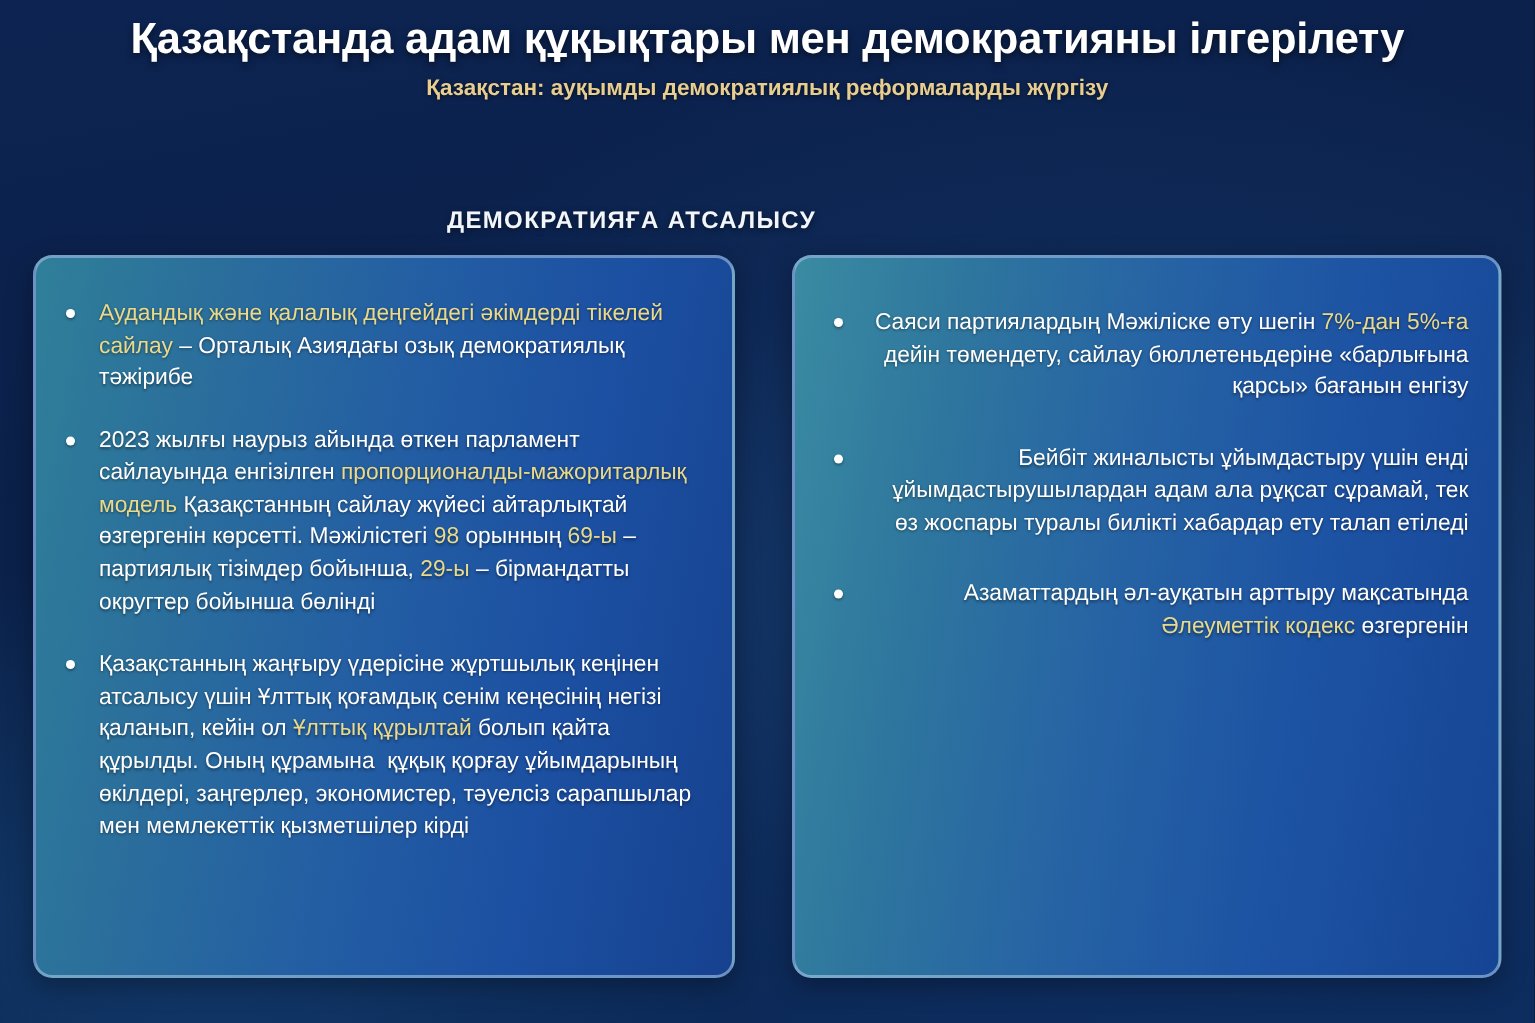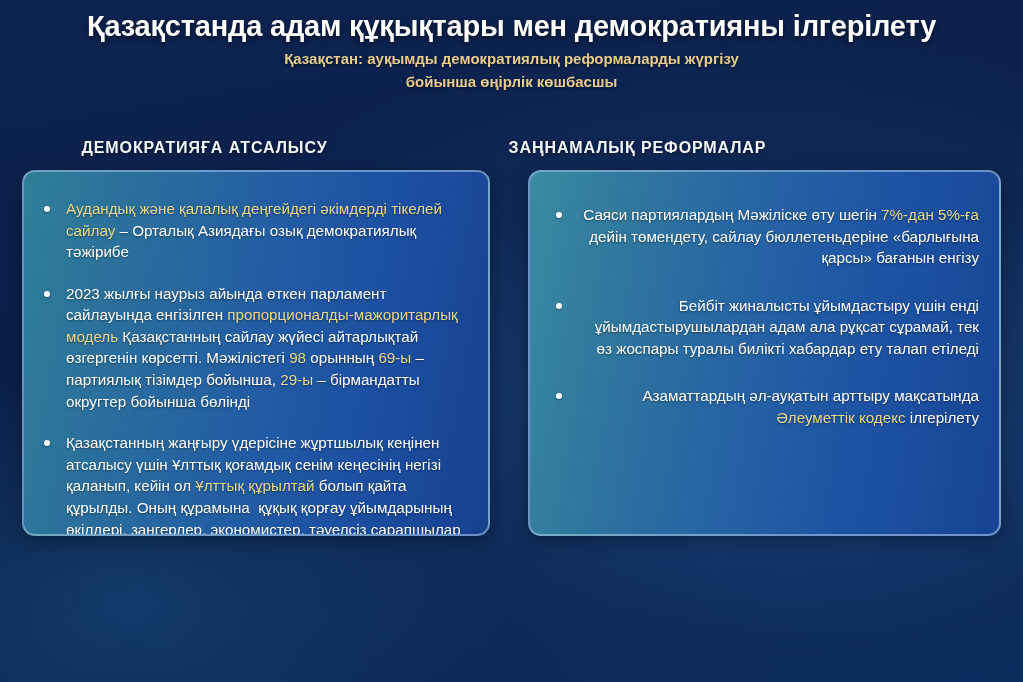--- a/index.html
+++ b/index.html
@@ -61,21 +61,21 @@
     text-shadow: 0 1px 4px rgba(0,0,0,0.5);
   }
   .col-head.left  { margin-left: -10px; }
   .col-head.right { margin-left: 4px; }
   
   .cards {
     position: absolute;
     top: 170px;
     left: 22px;
     width: 979px;
-    height: 366px;
+    height: 482px;
     display: flex;
     gap: 38px;
   }
   .card {
     position: relative;
     flex: 1 1 0;
     border-radius: 13px;
     border: 2px solid rgba(160,190,225,0.62);
     box-shadow: 0 5px 18px rgba(0,0,0,0.32);
     background: linear-gradient(100deg,
@@ -131,39 +131,37 @@
 </style>
 </head>
 <body>
 
 <div id="slide">
 
   <div class="title-bar">
     <div class="main-title">Қазақстанда адам құқықтары мен демократияны ілгерілету</div>
     <div class="subtitle">
       <div>Қазақстан: ауқымды демократиялық реформаларды жүргізу</div>
-      <div>бойынша өңірлік көшбасшы</div>
     </div>
   </div>
 
   <div class="col-headers">
     <div class="col-head left">ДЕМОКРАТИЯҒА АТСАЛЫСУ</div>
-    <div class="col-head right">ЗАҢНАМАЛЫҚ РЕФОРМАЛАР</div>
   </div>
 
   <div class="cards">
     <div class="card left">
       <ul class="bullets">
           <li><span class="seg hl">Аудандық және қалалық деңгейдегі әкімдерді тікелей сайлау</span><span class="seg"> – Орталық Азиядағы озық демократиялық тәжірибе</span></li>
           <li><span class="seg">2023 жылғы наурыз айында өткен парламент сайлауында енгізілген </span><span class="seg hl">пропорционалды-мажоритарлық модель</span><span class="seg"> Қазақстанның сайлау жүйесі айтарлықтай өзгергенін көрсетті. Мәжілістегі </span><span class="seg hl">98</span><span class="seg"> орынның </span><span class="seg hl">69-ы</span><span class="seg"> – партиялық тізімдер бойынша, </span><span class="seg hl">29-ы</span><span class="seg"> – бірмандатты округтер бойынша бөлінді</span></li>
           <li><span class="seg">Қазақстанның жаңғыру үдерісіне жұртшылық кеңінен атсалысу үшін Ұлттық қоғамдық сенім кеңесінің негізі қаланып, кейін ол </span><span class="seg hl">Ұлттық құрылтай</span><span class="seg"> болып қайта құрылды. Оның құрамына  құқық қорғау ұйымдарының өкілдері, заңгерлер, экономистер, тәуелсіз сарапшылар мен мемлекеттік қызметшілер кірді</span></li>
         </ul>
     </div>
     <div class="card right">
       <ul class="bullets">
           <li><span class="seg">Саяси партиялардың Мәжіліске өту шегін </span><span class="seg hl">7%-дан 5%-ға</span><span class="seg"> дейін төмендету, сайлау бюллетеньдеріне «барлығына қарсы» бағанын енгізу</span></li>
           <li><span class="seg">Бейбіт жиналысты ұйымдастыру үшін енді ұйымдастырушылардан адам ала рұқсат сұрамай, тек өз жоспары туралы билікті хабардар ету талап етіледі</span></li>
-          <li><span class="seg">Азаматтардың әл-ауқатын арттыру мақсатында </span><span class="seg hl">Әлеуметтік кодекс</span><span class="seg"> ілгерілету</span></li>
+          <li><span class="seg">Азаматтардың әл-ауқатын арттыру мақсатында </span><span class="seg hl">Әлеуметтік кодекс</span><span class="seg"> өзгергенін</span></li>
         </ul>
     </div>
   </div>
 
 </div>
 
 </body></html>

